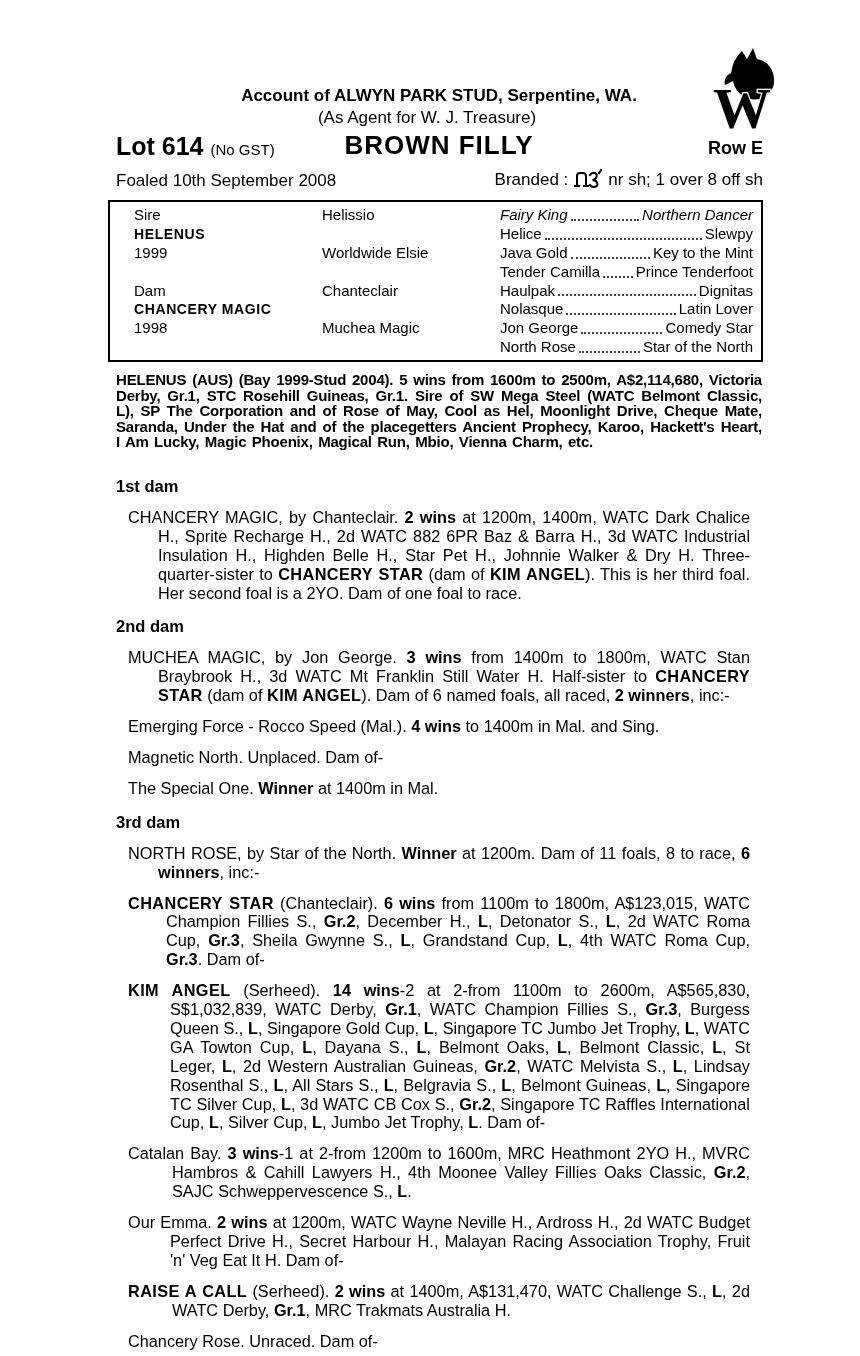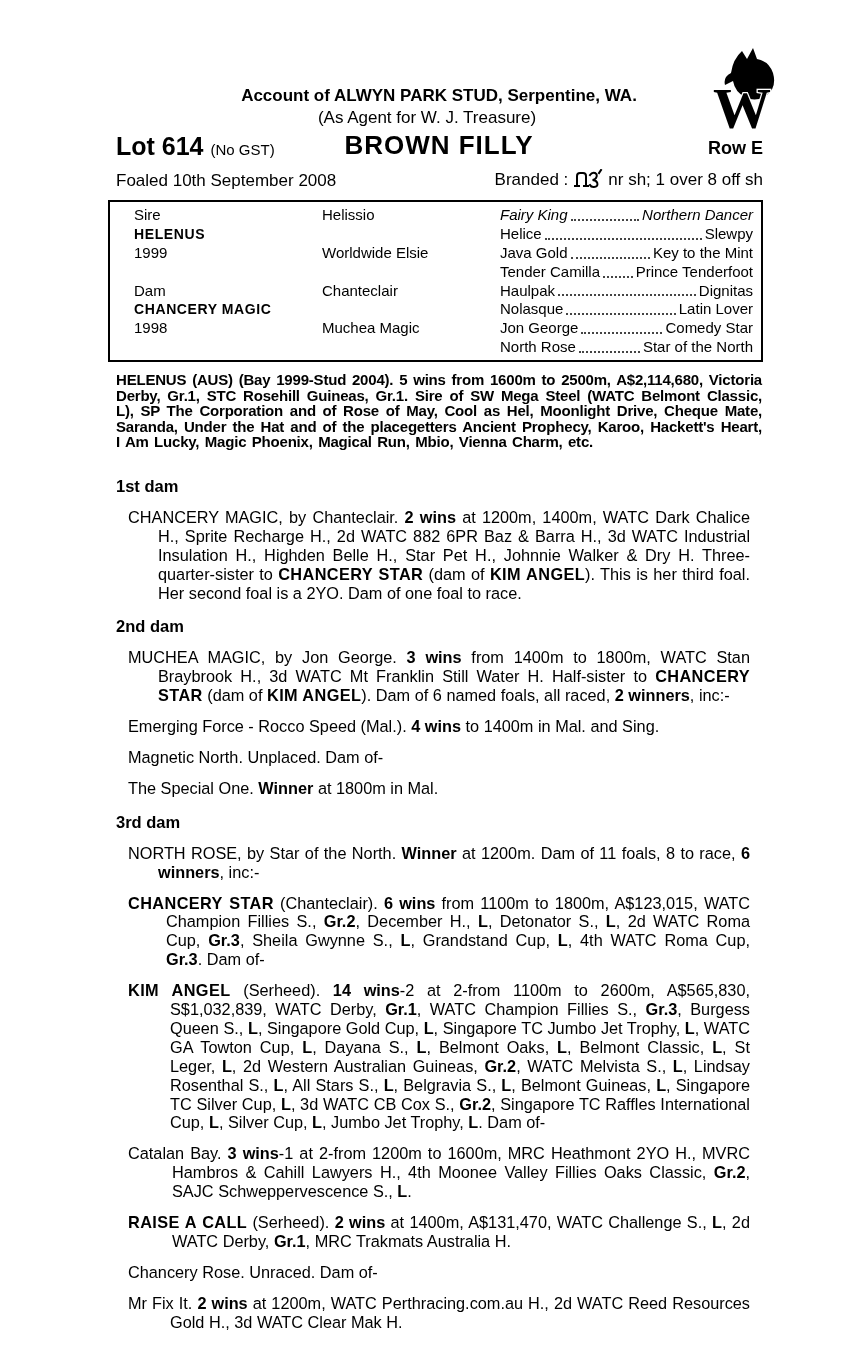--- a/index.html
+++ b/index.html
@@ -150,27 +150,28 @@
   <div class="sections">
       <div class="sec">
         <div class="sec-h">1st dam</div>
         <p class="lv0"><span>CHANCERY MAGIC, by Chanteclair. </span><b>2 wins</b><span> at 1200m, 1400m, WATC Dark Chalice H., Sprite Recharge H., 2d WATC 882 6PR Baz &amp; Barra H., 3d WATC Industrial Insulation H., Highden Belle H., Star Pet H., Johnnie Walker &amp; Dry H. Three-quarter-sister to </span><b class="bt">CHANCERY STAR</b><span> (dam of </span><b class="bt">KIM ANGEL</b><span>). This is her third foal. Her second foal is a 2YO. Dam of one foal to race.</span></p>
       </div>
       <div class="sec">
         <div class="sec-h">2nd dam</div>
         <p class="lv0"><span>MUCHEA MAGIC, by Jon George. </span><b>3 wins</b><span> from 1400m to 1800m, WATC Stan Braybrook H., 3d WATC Mt Franklin Still Water H. Half-sister to </span><b class="bt">CHANCERY STAR</b><span> (dam of </span><b class="bt">KIM ANGEL</b><span>). Dam of 6 named foals, all raced, </span><b>2 winners</b><span>, inc:-</span></p>
         <p class="lv1"><span>Emerging Force - Rocco Speed (Mal.). </span><b>4 wins</b><span> to 1400m in Mal. and Sing.</span></p>
         <p class="lv1"><span>Magnetic North. Unplaced. Dam of-</span></p>
-        <p class="lv2"><span>The Special One. </span><b>Winner</b><span> at 1800m in Mal.</span></p>
+        <p class="lv2"><span>The Special One. </span><b>Winner</b><span> at 1400m in Mal.</span></p>
       </div>
       <div class="sec">
         <div class="sec-h">3rd dam</div>
         <p class="lv0"><span>NORTH ROSE, by Star of the North. </span><b>Winner</b><span> at 1200m. Dam of 11 foals, 8 to race, </span><b>6 winners</b><span>, inc:-</span></p>
         <p class="lv1"><b class="bt">CHANCERY STAR</b><span> (Chanteclair). </span><b>6 wins</b><span> from 1100m to 1800m, A$123,015, WATC Champion Fillies S., </span><b>Gr.2</b><span>, December H., </span><b>L</b><span>, Detonator S., </span><b>L</b><span>, 2d WATC Roma Cup, </span><b>Gr.3</b><span>, Sheila Gwynne S., </span><b>L</b><span>, Grandstand Cup, </span><b>L</b><span>, 4th WATC Roma Cup, </span><b>Gr.3</b><span>. Dam of-</span></p>
         <p class="lv2"><b class="bt">KIM ANGEL</b><span> (Serheed). </span><b>14 wins</b><span>-2 at 2-from 1100m to 2600m, A$565,830, S$1,032,839, WATC Derby, </span><b>Gr.1</b><span>, WATC Champion Fillies S., </span><b>Gr.3</b><span>, Burgess Queen S., </span><b>L</b><span>, Singapore Gold Cup, </span><b>L</b><span>, Singapore TC Jumbo Jet Trophy, </span><b>L</b><span>, WATC GA Towton Cup, </span><b>L</b><span>, Dayana S., </span><b>L</b><span>, Belmont Oaks, </span><b>L</b><span>, Belmont Classic, </span><b>L</b><span>, St Leger, </span><b>L</b><span>, 2d Western Australian Guineas, </span><b>Gr.2</b><span>, WATC Melvista S., </span><b>L</b><span>, Lindsay Rosenthal S., </span><b>L</b><span>, All Stars S., </span><b>L</b><span>, Belgravia S., </span><b>L</b><span>, Belmont Guineas, </span><b>L</b><span>, Singapore TC Silver Cup, </span><b>L</b><span>, 3d WATC CB Cox S., </span><b>Gr.2</b><span>, Singapore TC Raffles International Cup, </span><b>L</b><span>, Silver Cup, </span><b>L</b><span>, Jumbo Jet Trophy, </span><b>L</b><span>. Dam of-</span></p>
         <p class="lv3"><span>Catalan Bay. </span><b>3 wins</b><span>-1 at 2-from 1200m to 1600m, MRC Heathmont 2YO H., MVRC Hambros &amp; Cahill Lawyers H., 4th Moonee Valley Fillies Oaks Classic, </span><b>Gr.2</b><span>, SAJC Schweppervescence S., </span><b>L</b><span>.</span></p>
+        <p class="lv2"><span>Our Emma. </span><b>2 wins</b><span> at 1200m, WATC Wayne Neville H., Ardross H., 2d WATC Budget Perfect Drive H., Secret Harbour H., Malayan Racing Association Trophy, Fruit 'n' Veg Eat It H. Dam of-</span></p>
         <p class="lv3"><b class="bt">RAISE A CALL</b><span> (Serheed). </span><b>2 wins</b><span> at 1400m, A$131,470, WATC Challenge S., </span><b>L</b><span>, 2d WATC Derby, </span><b>Gr.1</b><span>, MRC Trakmats Australia H.</span></p>
         <p class="lv1"><span>Chancery Rose. Unraced. Dam of-</span></p>
         <p class="lv2"><span>Mr Fix It. </span><b>2 wins</b><span> at 1200m, WATC Perthracing.com.au H., 2d WATC Reed Resources Gold H., 3d WATC Clear Mak H.</span></p>
       </div>
     </div>
 
 </div>
 
 </body></html>

